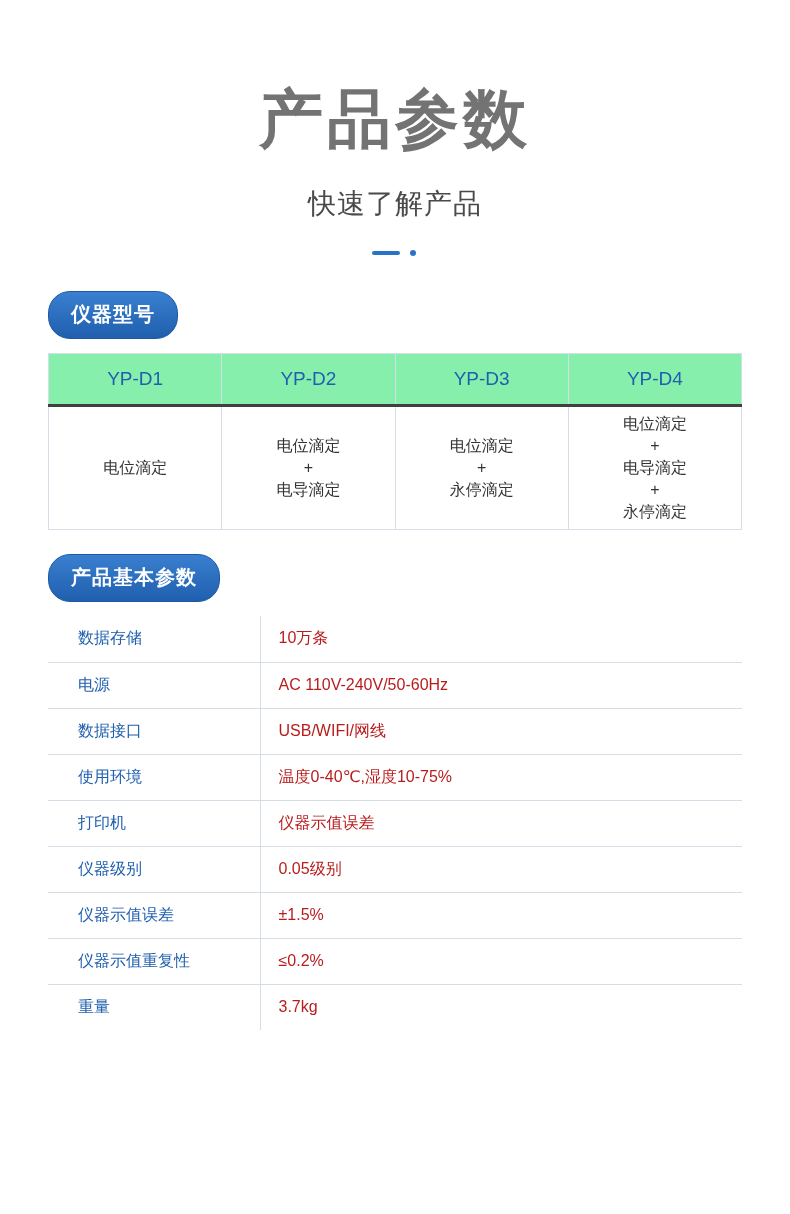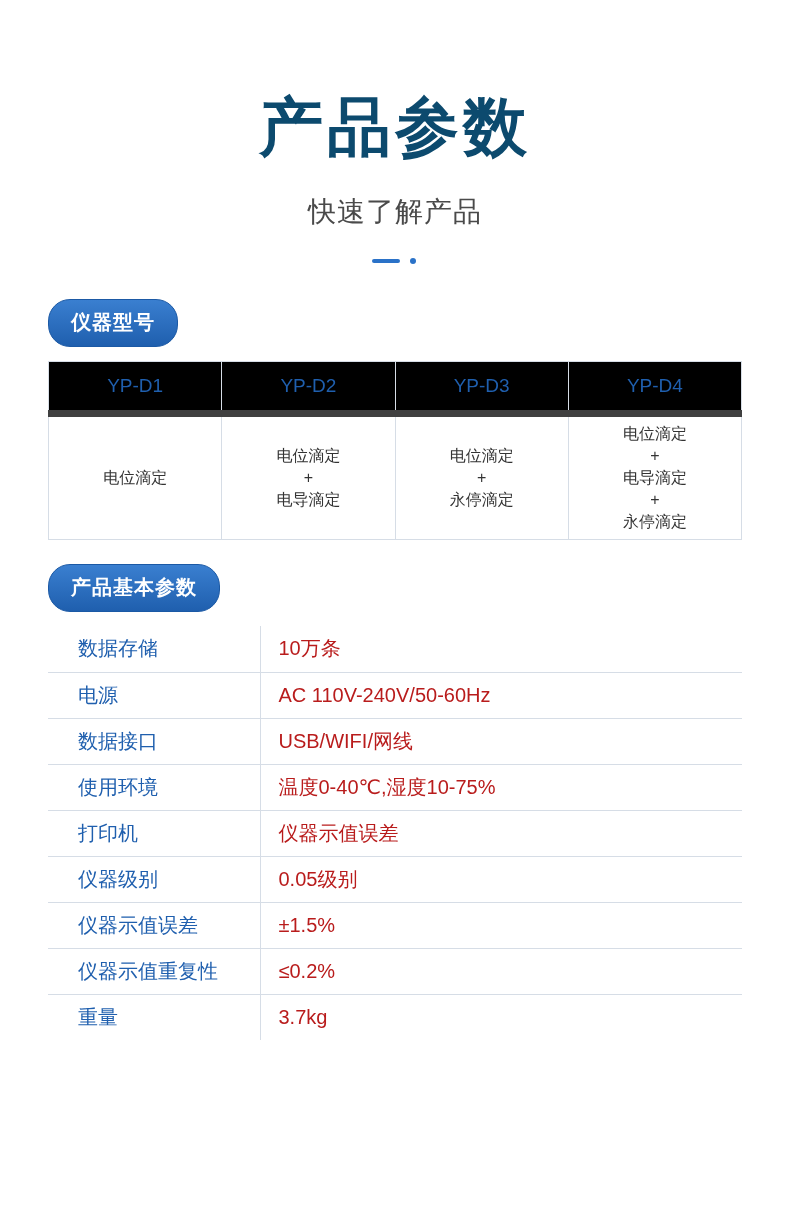--- a/index.html
+++ b/index.html
@@ -18,24 +18,24 @@
   }
 
   
   .page-header {
     padding-top: 78px;
     text-align: center;
   }
   .page-title {
     font-size: 64px;
     font-weight: bold;
-    color: #0c4a6e;
+    color: #737373;
     letter-spacing: 4px;
     line-height: 1.05;
-    margin: 16px;
+    margin: 8px;
   }
   .page-subtitle {
     margin-top: 32px;
     font-size: 28px;
     color: #4a4a4a;
     letter-spacing: 1px;
   }
   .header-divider {
     margin: 24px auto 0 auto;
     width: 46px;
@@ -90,43 +90,43 @@
     border: 1px solid #d6dde6;
     text-align: center;
     vertical-align: middle;
     font-size: 16px;
     color: #333333;
   }
   table.grid tr.head td {
     height: 52px;
     font-size: 19px;
     color: #1f5fae;
-    background: #000000;
-    border-bottom: 7px solid #404040;
+    background: #86efac;
+    border-bottom: 3px solid #404040;
   }
   table.grid tr.body td {
     height: 117px;
     line-height: 22px;
     padding: 6px 4px;
   }
   .cell-lines span { display: block; }
 
   
   .spec-wrap {
     margin: 14px 48px 0 48px;
   }
   table.spec {
     border-collapse: collapse;
     width: 694px;
     table-layout: fixed;
   }
   table.spec td {
     border: 1px solid #d6dde6;
     height: 46px;
-    font-size: 20px;
+    font-size: 16px;
     vertical-align: middle;
   }
   table.spec td.k {
     width: 212px;
     color: #1f5fae;
     padding-left: 30px;
     border-left: none;
   }
   table.spec td.v {
     color: #b91c1c;

